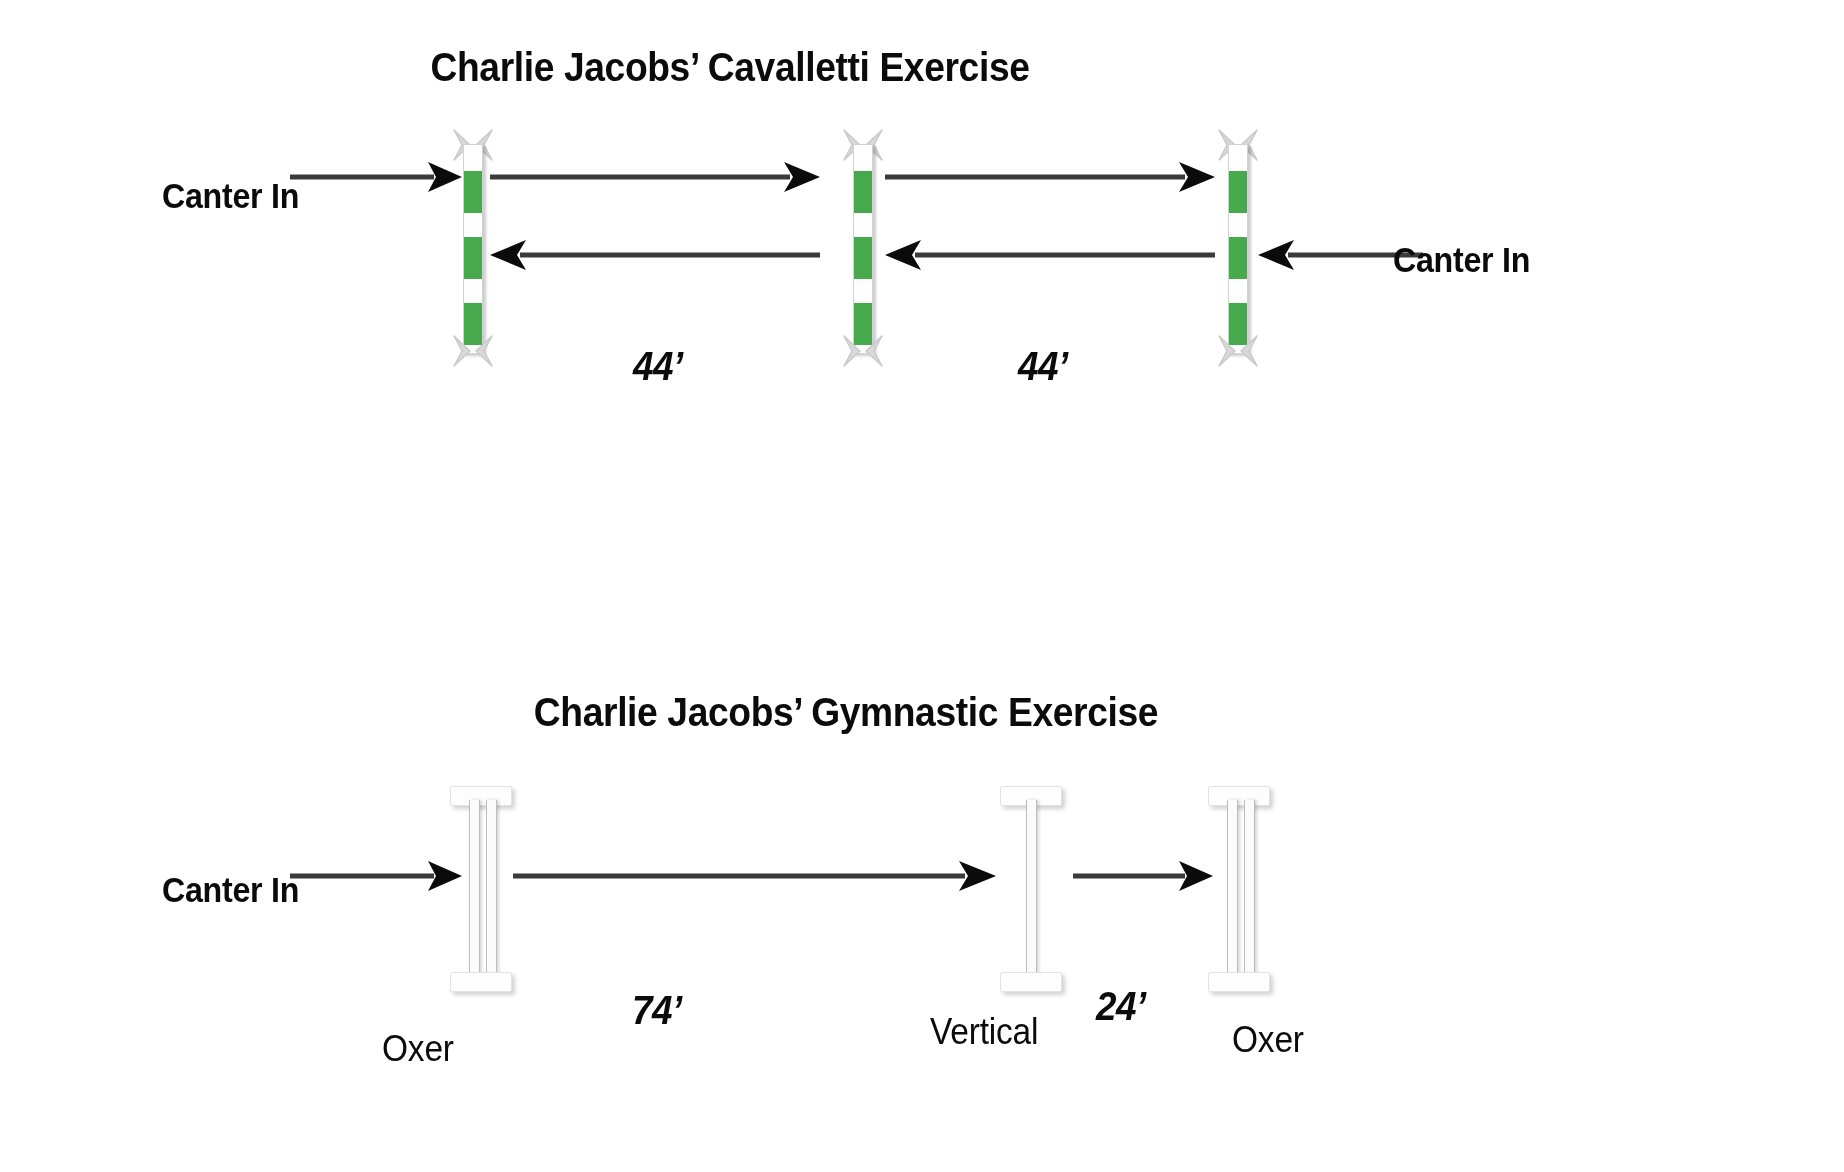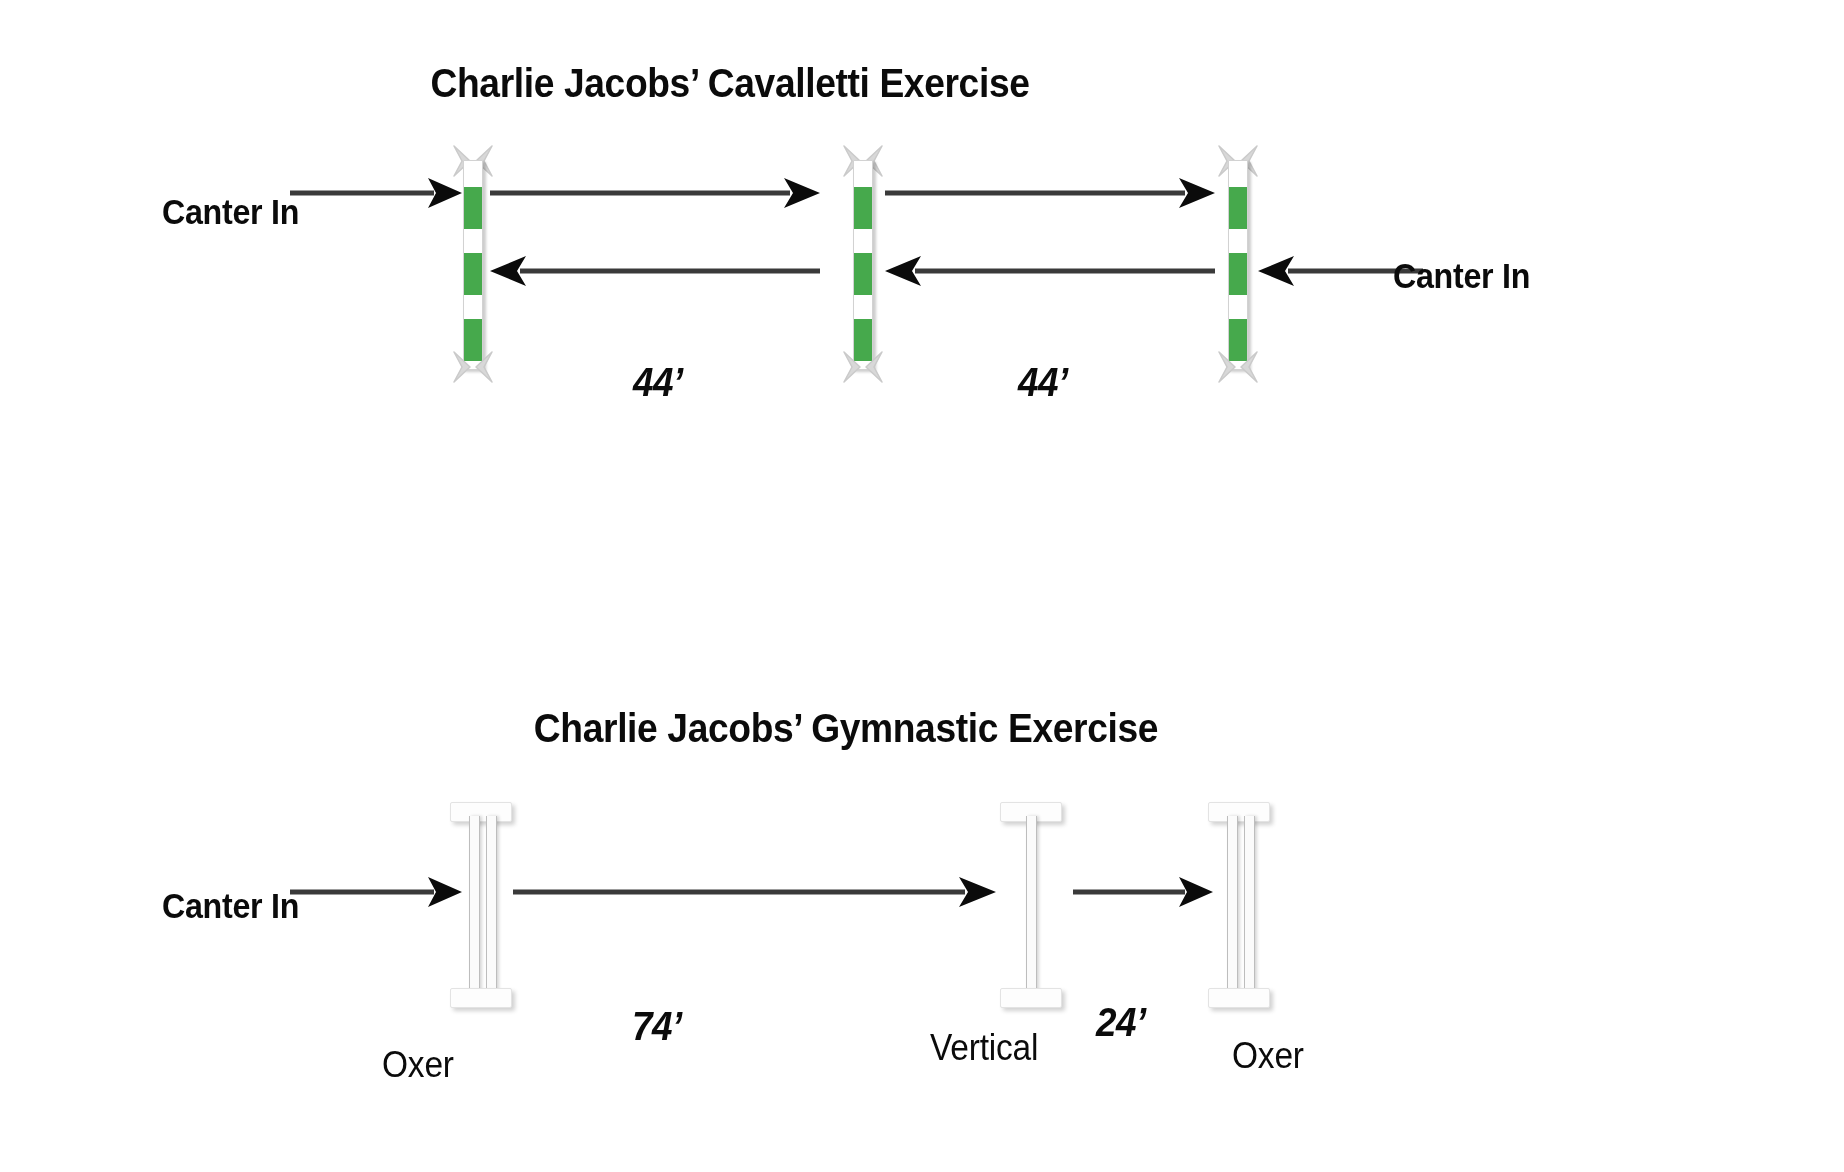--- a/index.html
+++ b/index.html
@@ -12,21 +12,20 @@
     height: 1172px;
     position: relative;
     font-family: "Liberation Sans", sans-serif;
     overflow: hidden;
   }
   #canvas {
     position: absolute;
     left: 0; top: 0;
     width: 1844px;
     height: 960px;
-    margin-top: 16px;
   }
 
   
   .txt {
     position: absolute;
     color: #0b0b0b;
     white-space: nowrap;
     line-height: 1;
   }
   .diagram-title {

